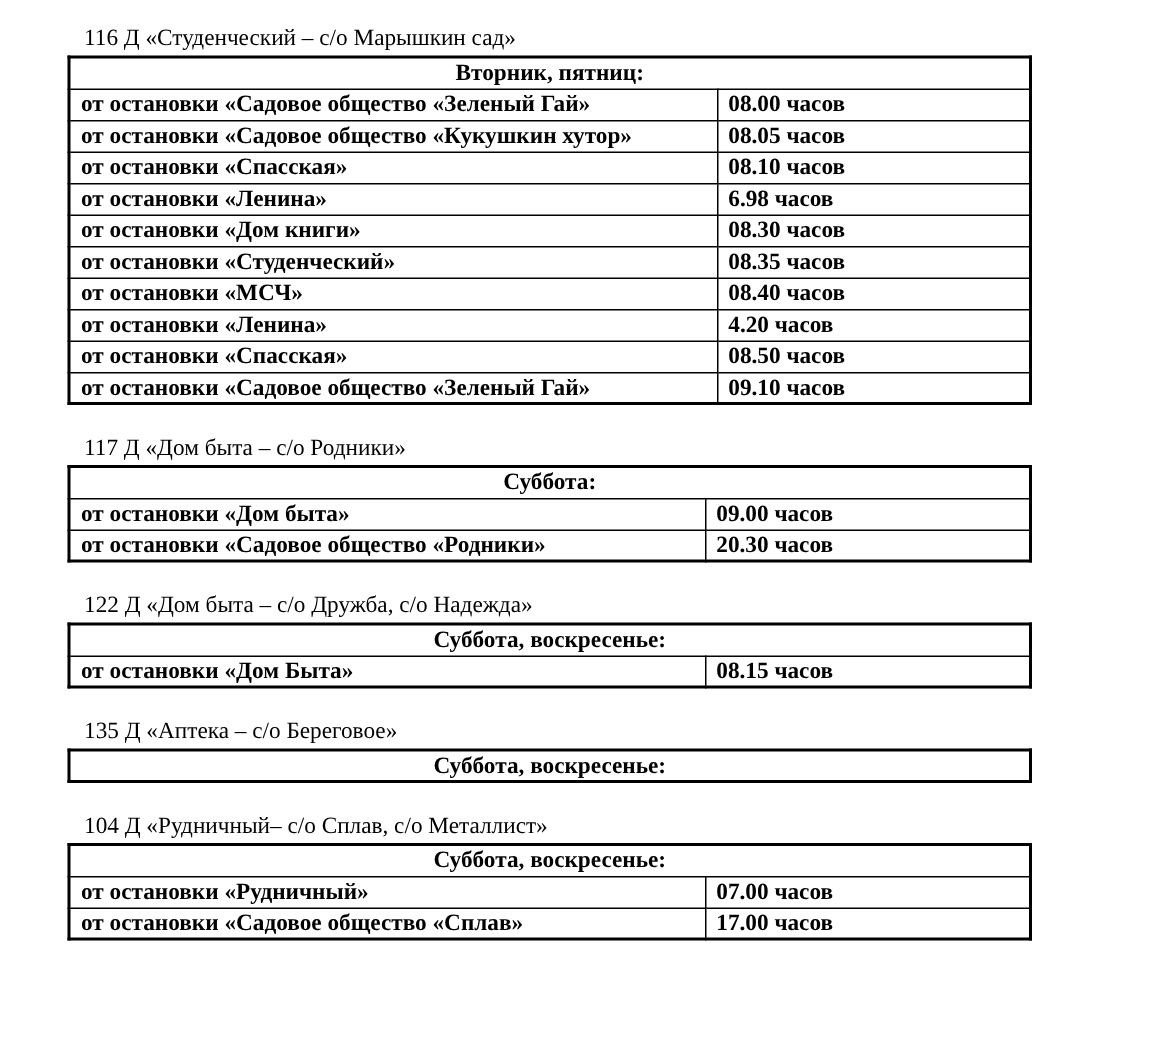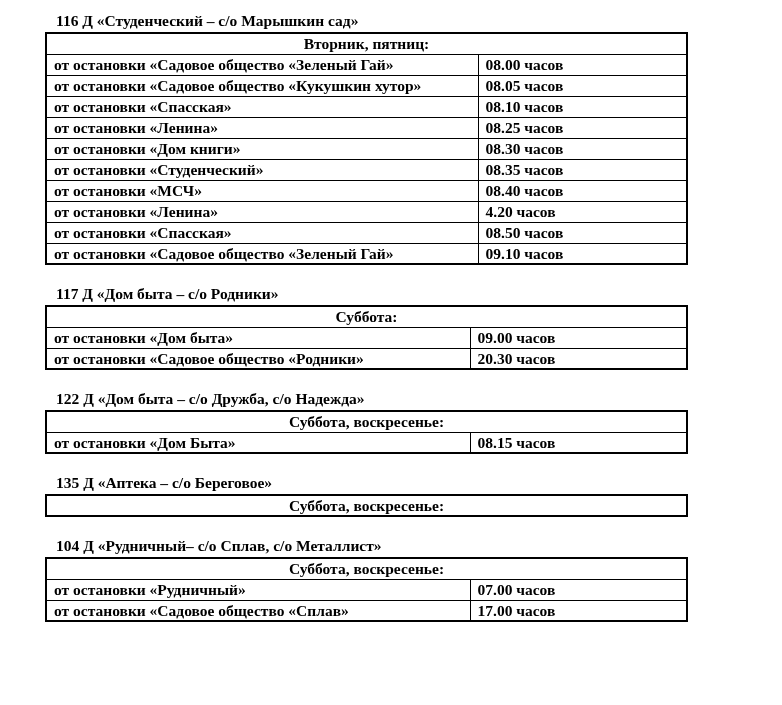--- a/index.html
+++ b/index.html
@@ -14,22 +14,22 @@
   }
   .page {
     width: 782px;
     height: 705px;
     padding: 9px 36px 0 45px;
   }
   .section + .section { margin-top: 20px; }
   .section-title {
     font-size: 15.5px;
     line-height: 17px;
-    font-weight: 700;
-    margin: 3px 0 3px 11px;
+    font-weight: 400;
+    margin: 8px 0 3px 11px;
     white-space: nowrap;
   }
   table.schedule {
     border-collapse: collapse;
     table-layout: fixed;
     width: 643px;
     border: 2px solid #000000;
     background: #ffffff;
   }
   table.schedule col.c2 { width: auto; }
@@ -74,21 +74,21 @@
       <tr>
         <td>от остановки «Садовое общество «Кукушкин хутор»</td>
         <td>08.05 часов</td>
       </tr>
       <tr>
         <td>от остановки «Спасская»</td>
         <td>08.10 часов</td>
       </tr>
       <tr>
         <td>от остановки «Ленина»</td>
-        <td>08.25 часов</td>
+        <td>6.98 часов</td>
       </tr>
       <tr>
         <td>от остановки «Дом книги»</td>
         <td>08.30 часов</td>
       </tr>
       <tr>
         <td>от остановки «Студенческий»</td>
         <td>08.35 часов</td>
       </tr>
       <tr>

